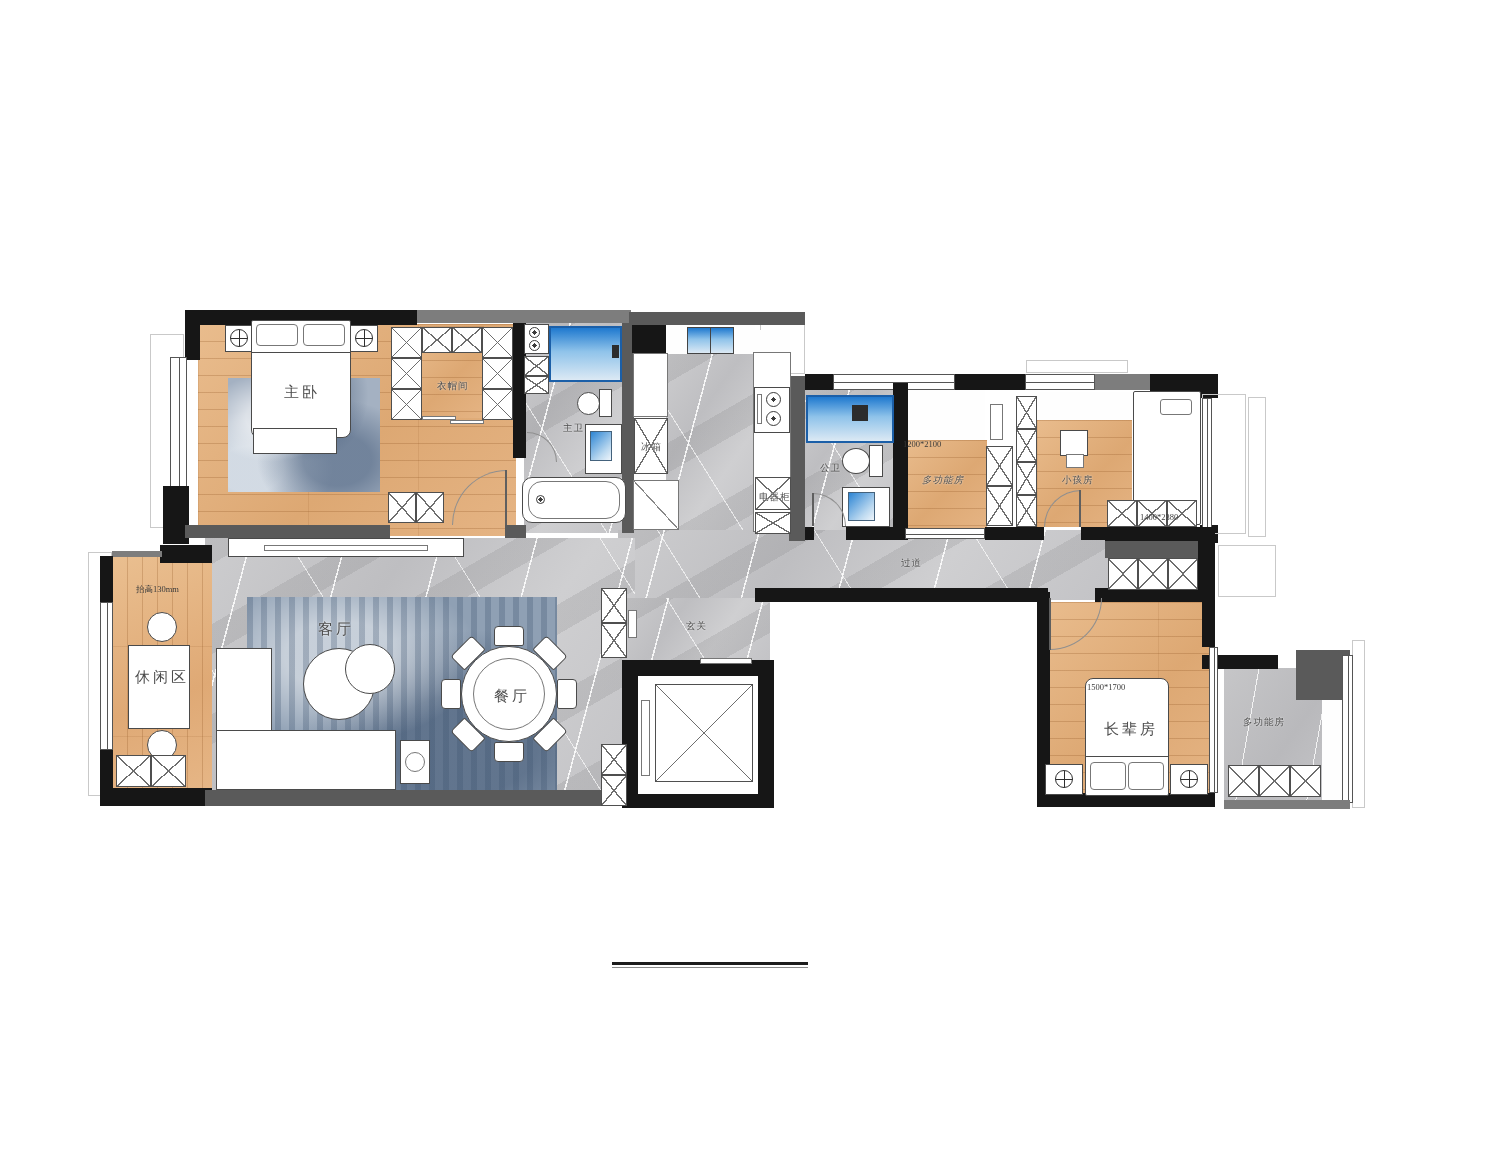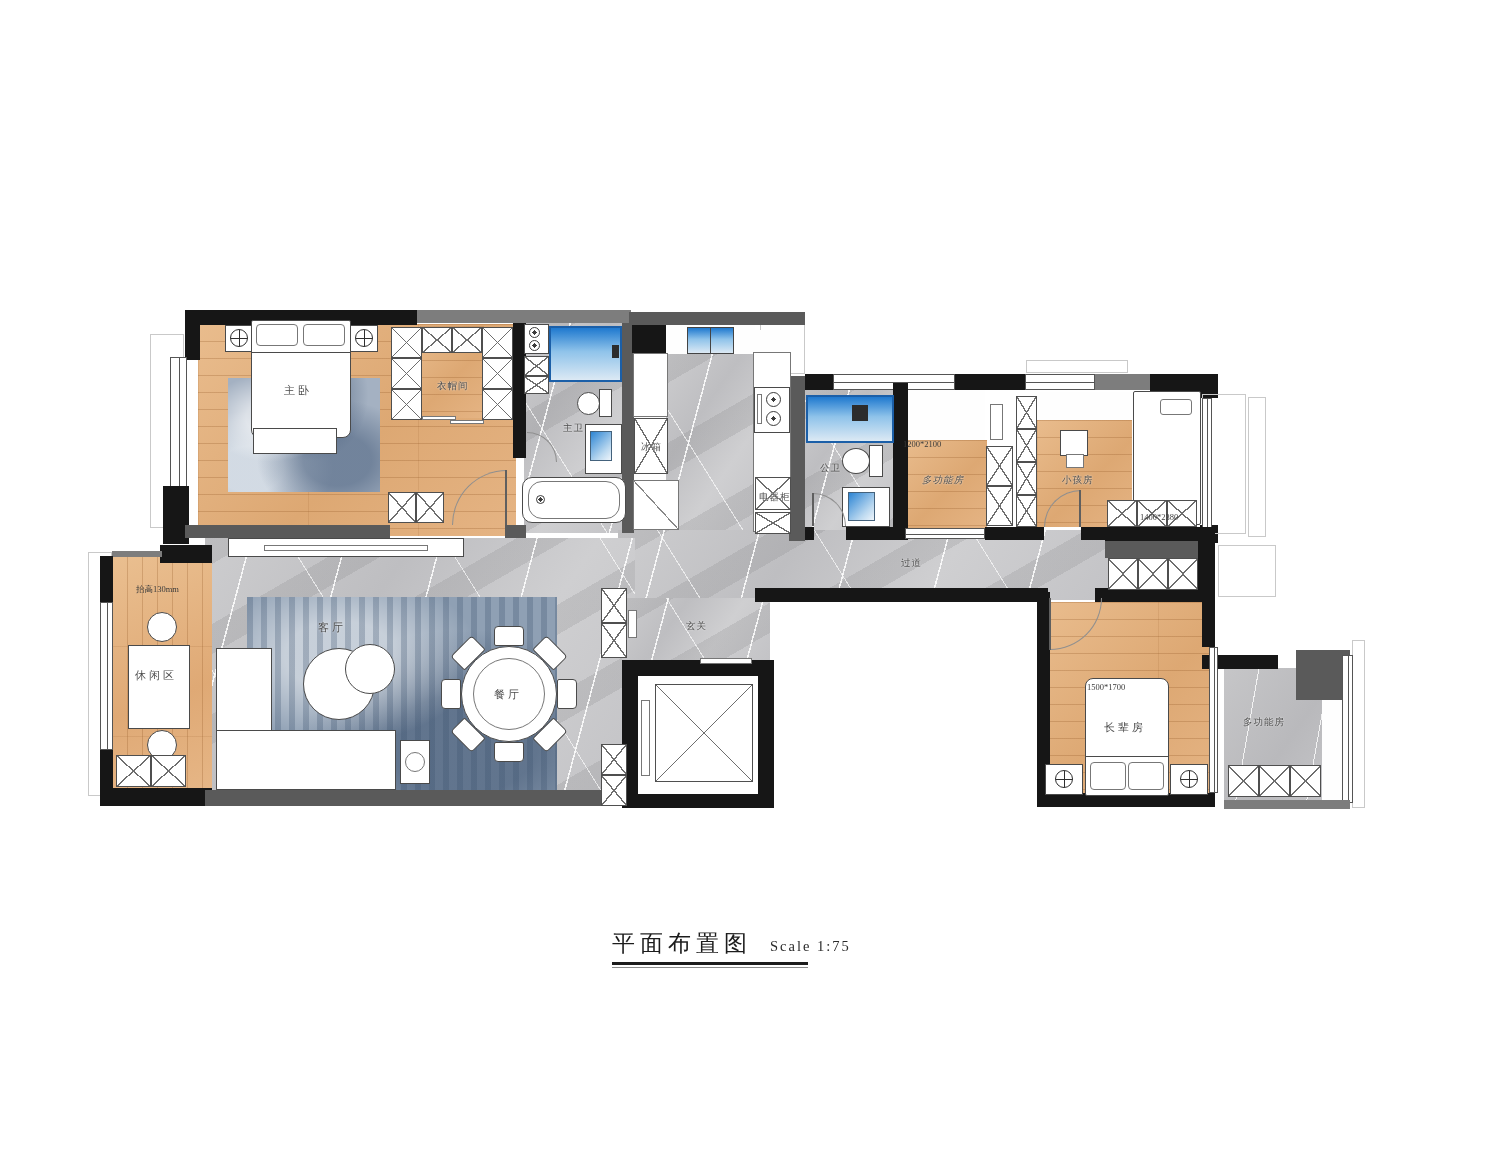--- a/index.html
+++ b/index.html
@@ -58,21 +58,21 @@
     linear-gradient(#2f2f2f,#2f2f2f) center/1px 120% no-repeat,#fff;}
   .burner{border:1.4px solid #3c3c3c;border-radius:50%;
     background:radial-gradient(circle,#3c3c3c 0 2.2px,rgba(0,0,0,0) 2.2px),#fff;}
   
   .arc{background:transparent;border:0 solid #8f8f8f;}
   .arc-tl{border-width:1px 0 0 1px;border-radius:100% 0 0 0;}
   .arc-br{border-width:0 1px 1px 0;border-radius:0 0 100% 0;}
   .arc-tr{border-width:1px 1px 0 0;border-radius:0 100% 0 0;}
   .leaf{background:#5f5f5f;}
   
-  .lbl{color:#4c4c4c;font-size:11px;letter-spacing:3px;white-space:nowrap;
+  .lbl{color:#4c4c4c;font-size:15px;letter-spacing:3px;white-space:nowrap;
        text-shadow:0 0 2px rgba(255,255,255,.9);}
   .lbl.small{font-size:9.5px;letter-spacing:1px;}
   .dim{color:#3b3b3b;font-size:8.5px;letter-spacing:0;white-space:nowrap;}
   .sofa-line{border:1.2px solid #4a4a4a;background:#fff;}
   #title-row{position:absolute;left:612px;top:928px;}
   #title-main{font-size:23px;color:#1c1c1c;letter-spacing:5px;display:inline-block;}
   #title-scale{font-size:14.5px;color:#2a2a2a;letter-spacing:2px;display:inline-block;margin-left:14px;}
   #title-rule{position:absolute;left:612px;top:962px;width:196px;height:3px;background:#1c1c1c;}
   #title-rule2{position:absolute;left:612px;top:967px;width:196px;height:1px;background:#8a8a8a;}
   .chair{width:30px;height:20px;border:1.2px solid #4a4a4a;border-radius:4px 4px 2px 2px;background:#fff;}
@@ -324,20 +324,16 @@
   <div class="abs lbl small" style="left:901px;top:557px;">过道</div>
   <div class="abs lbl small" style="left:686px;top:620px;">玄关</div>
   <div class="abs lbl" style="left:135px;top:668px;z-index:5;">休闲区</div>
   <div class="abs dim" style="left:136px;top:584px;">抬高130mm</div>
   <div class="abs lbl" style="left:318px;top:620px;z-index:5;">客厅</div>
   <div class="abs lbl" style="left:494px;top:687px;z-index:5;">餐厅</div>
   <div class="abs lbl" style="left:1104px;top:720px;z-index:5;">长辈房</div>
   <div class="abs dim" style="left:1087px;top:682px;z-index:5;">1500*1700</div>
   <div class="abs lbl small" style="left:1243px;top:716px;">多功能房</div>
 
-  <div id="title-row">
-    <span id="title-main">平面布置图</span>
-    <span id="title-scale">Scale 1:75</span>
-  </div>
   <div id="title-rule"></div>
   <div id="title-rule2"></div>
 
 </div>
 
 </body></html>

